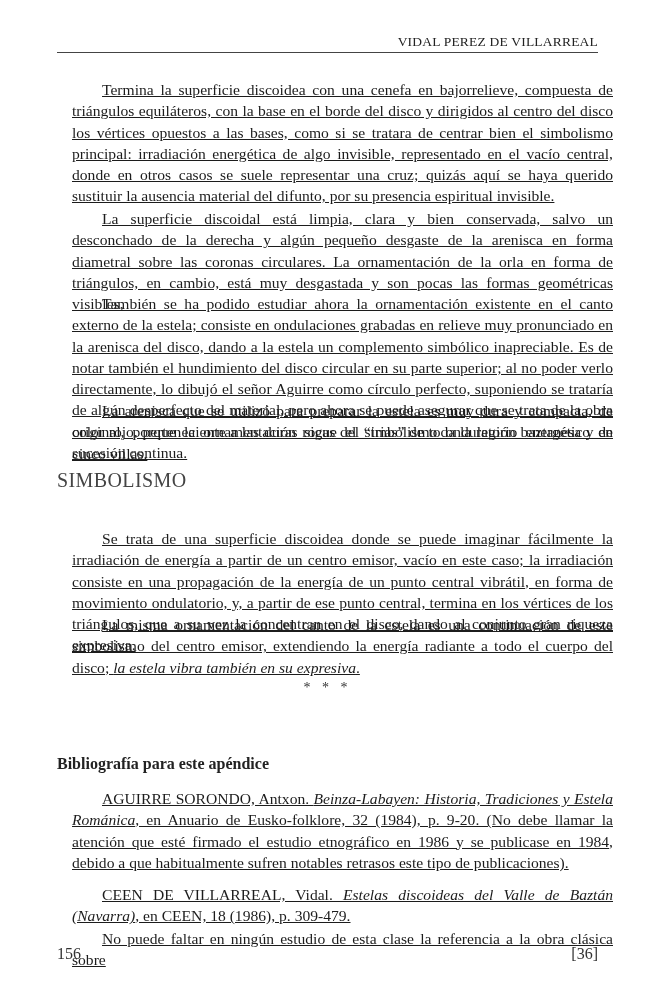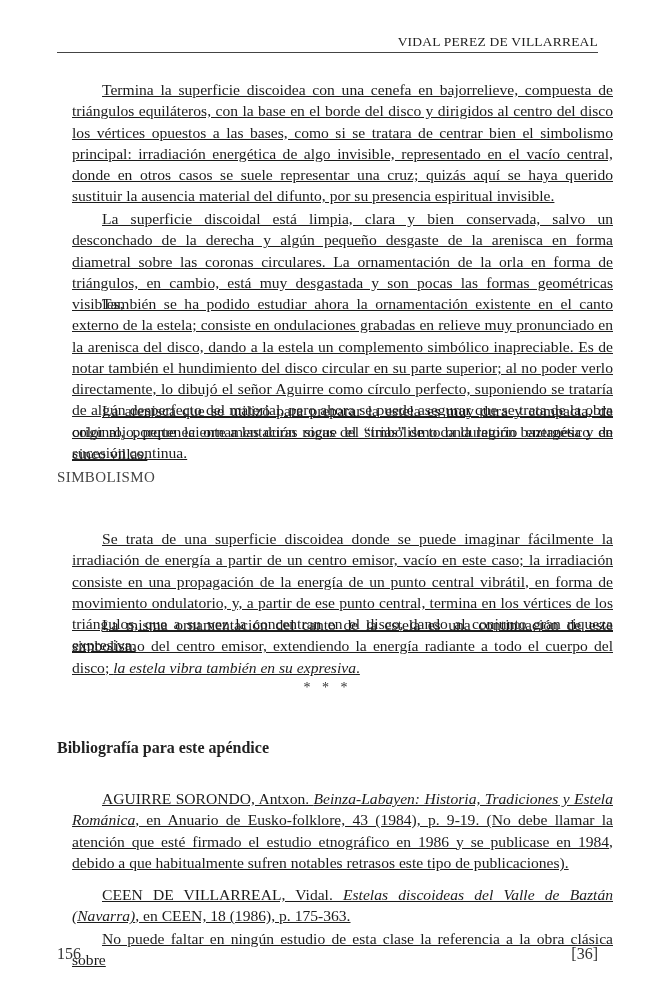--- a/index.html
+++ b/index.html
@@ -5,22 +5,22 @@
   html, body { margin:0; padding:0; background:#ffffff; }
   body { width:645px; height:1000px; position:relative; overflow:hidden;
          font-family:"Liberation Serif","DejaVu Serif",serif; color:#1c1c1c; }
   .page { position:absolute; left:57px; top:0; width:541px; }
   .running-head { position:absolute; top:34px; left:0; width:541px; text-align:right;
                   font-size:13.5px; letter-spacing:0.2px; color:#222; }
   .head-rule { position:absolute; top:52px; left:0; width:541px; height:0;
                border-top:1.3px solid #444; }
   .para { position:absolute; left:0; width:541px; font-size:15.6px; line-height:21.3px;
           text-align:justify; text-indent:30px; margin:15px;text-decoration:underline; }
-  .section-head { position:absolute; left:0; font-size:15px; letter-spacing:0.4px; color:#444; }
-  .bib-head { position:absolute; left:0; font-size:16px; font-weight:bold; color:#222; }
+  .section-head { position:absolute; left:0; font-size:20px; letter-spacing:0.4px; color:#444; }
+  .bib-head { position:absolute; left:0; font-size:16px; font-weight:bold; color:#222;margin-top:16px; }
   .stars { position:absolute; left:0; width:541px; text-align:center; font-size:14px;
            letter-spacing:4px; color:#333; }
   .folio { position:absolute; font-size:16px; color:#333; }
   i { font-style:italic; }
 </style>
 </head>
 <body>
 
 <div class="page">
   <div class="running-head">VIDAL PEREZ DE VILLARREAL</div>
@@ -33,21 +33,21 @@
 
   <div class="section-head" style="top:469px;">SIMBOLISMO</div>
 
   <p class="para" style="top:513px;">Se trata de una superficie discoidea donde se puede imaginar fácilmente la irradiación de energía a partir de un centro emisor, vacío en este caso; la irradiación consiste en una propagación de la energía de un punto central vibrátil, en forma de movimiento ondulatorio, y, a partir de ese punto central, termina en los vértices de los triángulos, que a su vez la concentran en el disco, dando al conjunto gran riqueza expresiva.</p>
   <p class="para" style="top:599px;"><span>La misma ornamentación del canto de la estela es una continuación de este simbolismo del centro emisor, extendiendo la energía radiante a todo el cuerpo del disco; </span><i>la estela vibra también en su expresiva</i><span>.</span></p>
 
   <div class="stars" style="top:680px;">* * *</div>
 
   <div class="bib-head" style="top:739px;">Bibliografía para este apéndice</div>
 
-  <p class="para" style="top:773px;"><span>AGUIRRE SORONDO, Antxon. </span><i>Beinza-Labayen: Historia, Tradiciones y Estela Románica</i><span>, en Anuario de Eusko-folklore, 43 (1984), p. 9-19. (No debe llamar la atención que esté firmado el estudio etnográfico en 1986 y se publicase en 1984,  debido a que habitualmente sufren notables retrasos este tipo de publicaciones).</span></p>
+  <p class="para" style="top:773px;"><span>AGUIRRE SORONDO, Antxon. </span><i>Beinza-Labayen: Historia, Tradiciones y Estela Románica</i><span>, en Anuario de Eusko-folklore, 32 (1984), p. 9-20. (No debe llamar la atención que esté firmado el estudio etnográfico en 1986 y se publicase en 1984,  debido a que habitualmente sufren notables retrasos este tipo de publicaciones).</span></p>
 
-  <p class="para" style="top:869px;"><span>CEEN DE VILLARREAL, Vidal. </span><i>Estelas discoideas del Valle de Baztán (Navarra)</i><span>, en CEEN, 18 (1986), p. 175-363.</span></p>
+  <p class="para" style="top:869px;"><span>CEEN DE VILLARREAL, Vidal. </span><i>Estelas discoideas del Valle de Baztán (Navarra)</i><span>, en CEEN, 18 (1986), p. 309-479.</span></p>
 
   <p class="para" style="top:913px;">No puede faltar en ningún estudio de esta clase la referencia a la obra clásica sobre</p>
 
   <div class="folio" style="top:945px; left:0;">156</div>
   <div class="folio" style="top:945px; right:0;text-align:center;">[36]</div>
 </div>
 
 </body></html>

